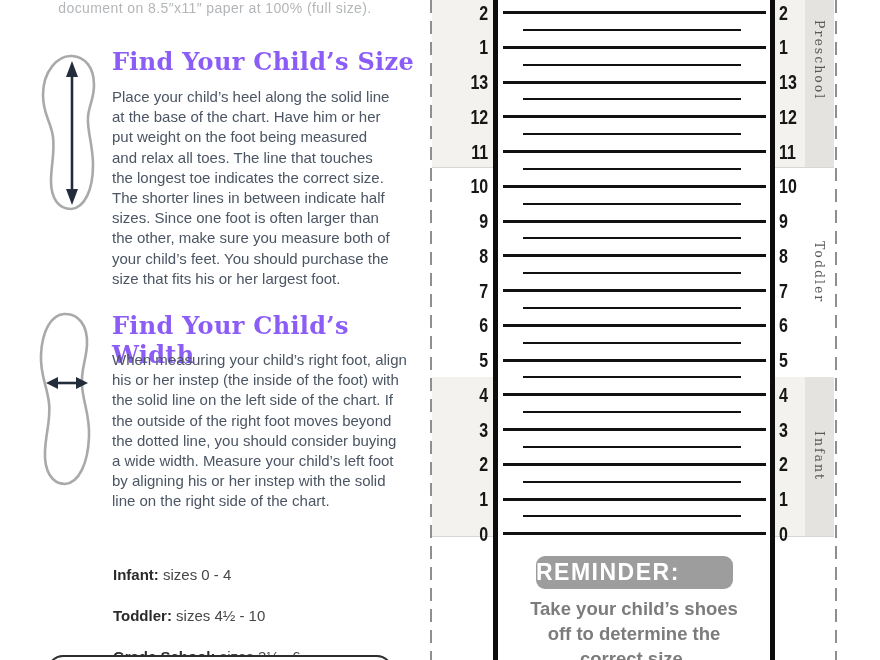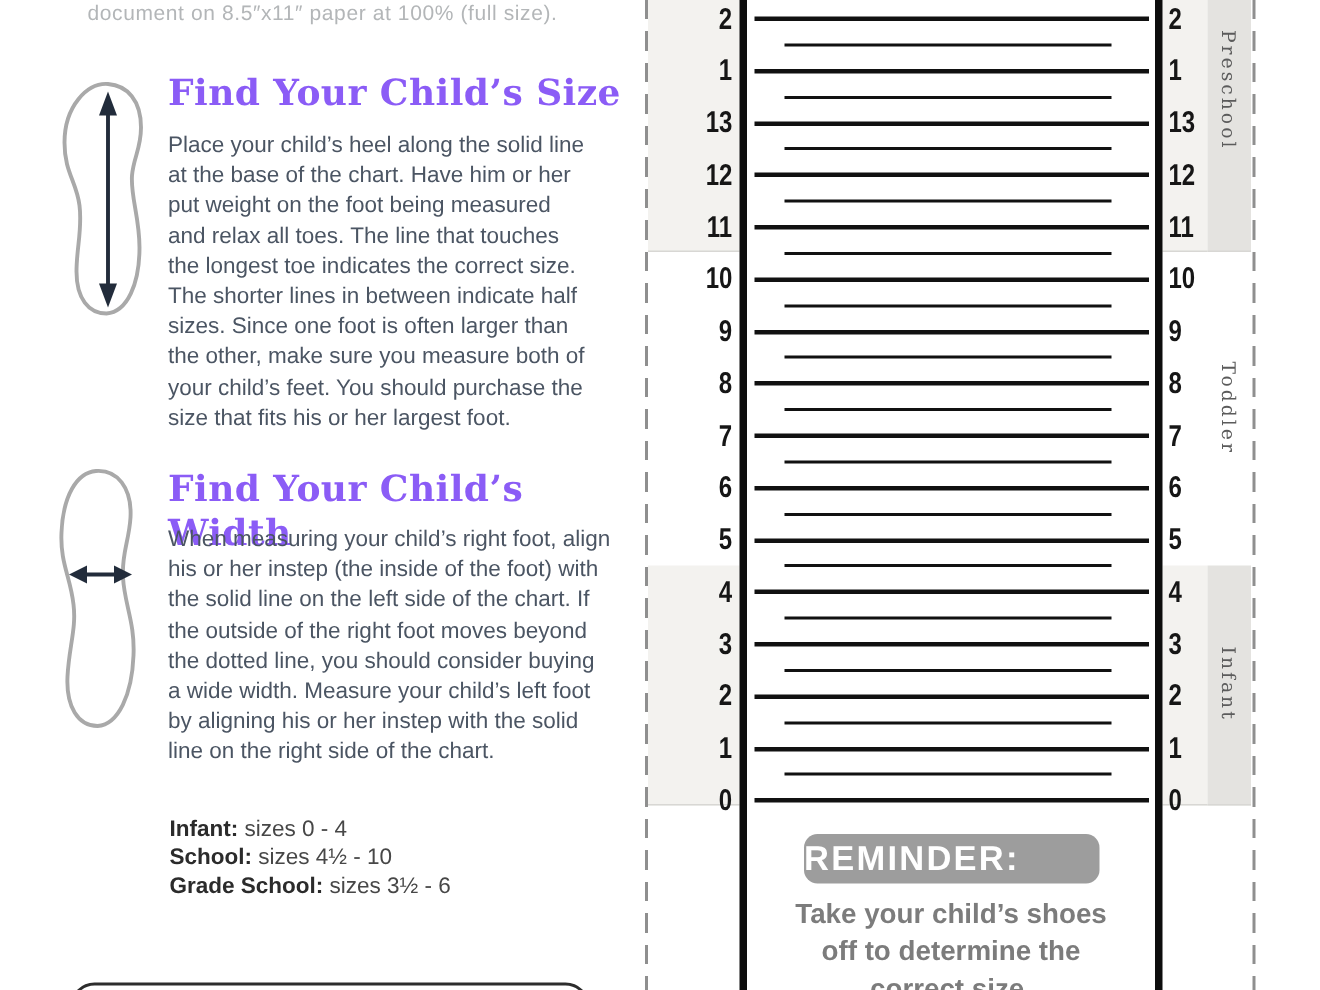--- a/index.html
+++ b/index.html
@@ -12,21 +12,21 @@
   .top-note { position:absolute; left:0; top:-5px; width:430px; text-align:center;
               font-size:14px; color:#b3b6b8; letter-spacing:.4px; white-space:pre; }
   .section-heading { position:absolute; left:112px;
               font-family:"DejaVu Serif","Liberation Serif",serif; font-weight:700;
               font-size:24px; color:#8b5cf6; letter-spacing:.3px; }
   .body-copy { position:absolute; left:112px; width:320px; white-space:pre;
               font-size:15px; line-height:20.2px; color:#4b5563; }
   .foot-svg { position:absolute; }
 
   .size-legend { position:absolute; left:113px; top:538px; font-size:15px; color:#474747; }
-  .size-legend .row { height:19.2px; line-height:19.2px; }
+  .size-legend .row { height:19.2px; line-height:19.2px;margin-top:22px; }
   .size-legend .lbl { font-weight:700; color:#2b2b2b; }
   .bottom-box { position:absolute; left:47px; top:650px; width:346px; height:40px;
               border:2.5px solid #2d2d2d; border-radius:16px; background:#fff; }
 
   
   #ruler { position:absolute; left:430px; top:0; width:410px; height:660px; }
   .cutline { position:absolute; top:0; width:2px; height:660px;
              background:repeating-linear-gradient(to bottom,#8f8f8f 0 13px,transparent 13px 21px); }
   #cut-left { left:0; }
   #cut-right { left:405px; }
@@ -113,21 +113,21 @@
 his or her instep (the inside of the foot) with
 the solid line on the left side of the chart. If
 the outside of the right foot moves beyond
 the dotted line, you should consider buying
 a wide width. Measure your child’s left foot
 by aligning his or her instep with the solid
 line on the right side of the chart.</div>
 
     <div class="size-legend">
       <div class="row"><span class="lbl">Infant:</span><span> sizes 0 - 4</span></div>
-      <div class="row"><span class="lbl">School:</span><span> sizes 4½ - 10</span></div>
+      <div class="row"><span class="lbl">Toddler:</span><span> sizes 4½ - 10</span></div>
       <div class="row"><span class="lbl">Grade School:</span><span> sizes 3½ - 6</span></div>
     </div>
 
     <div class="bottom-box"></div>
   </div>
 
   <div id="ruler">
 
     <div class="cutline" id="cut-left"></div>
     <div class="cutline" id="cut-right"></div>

